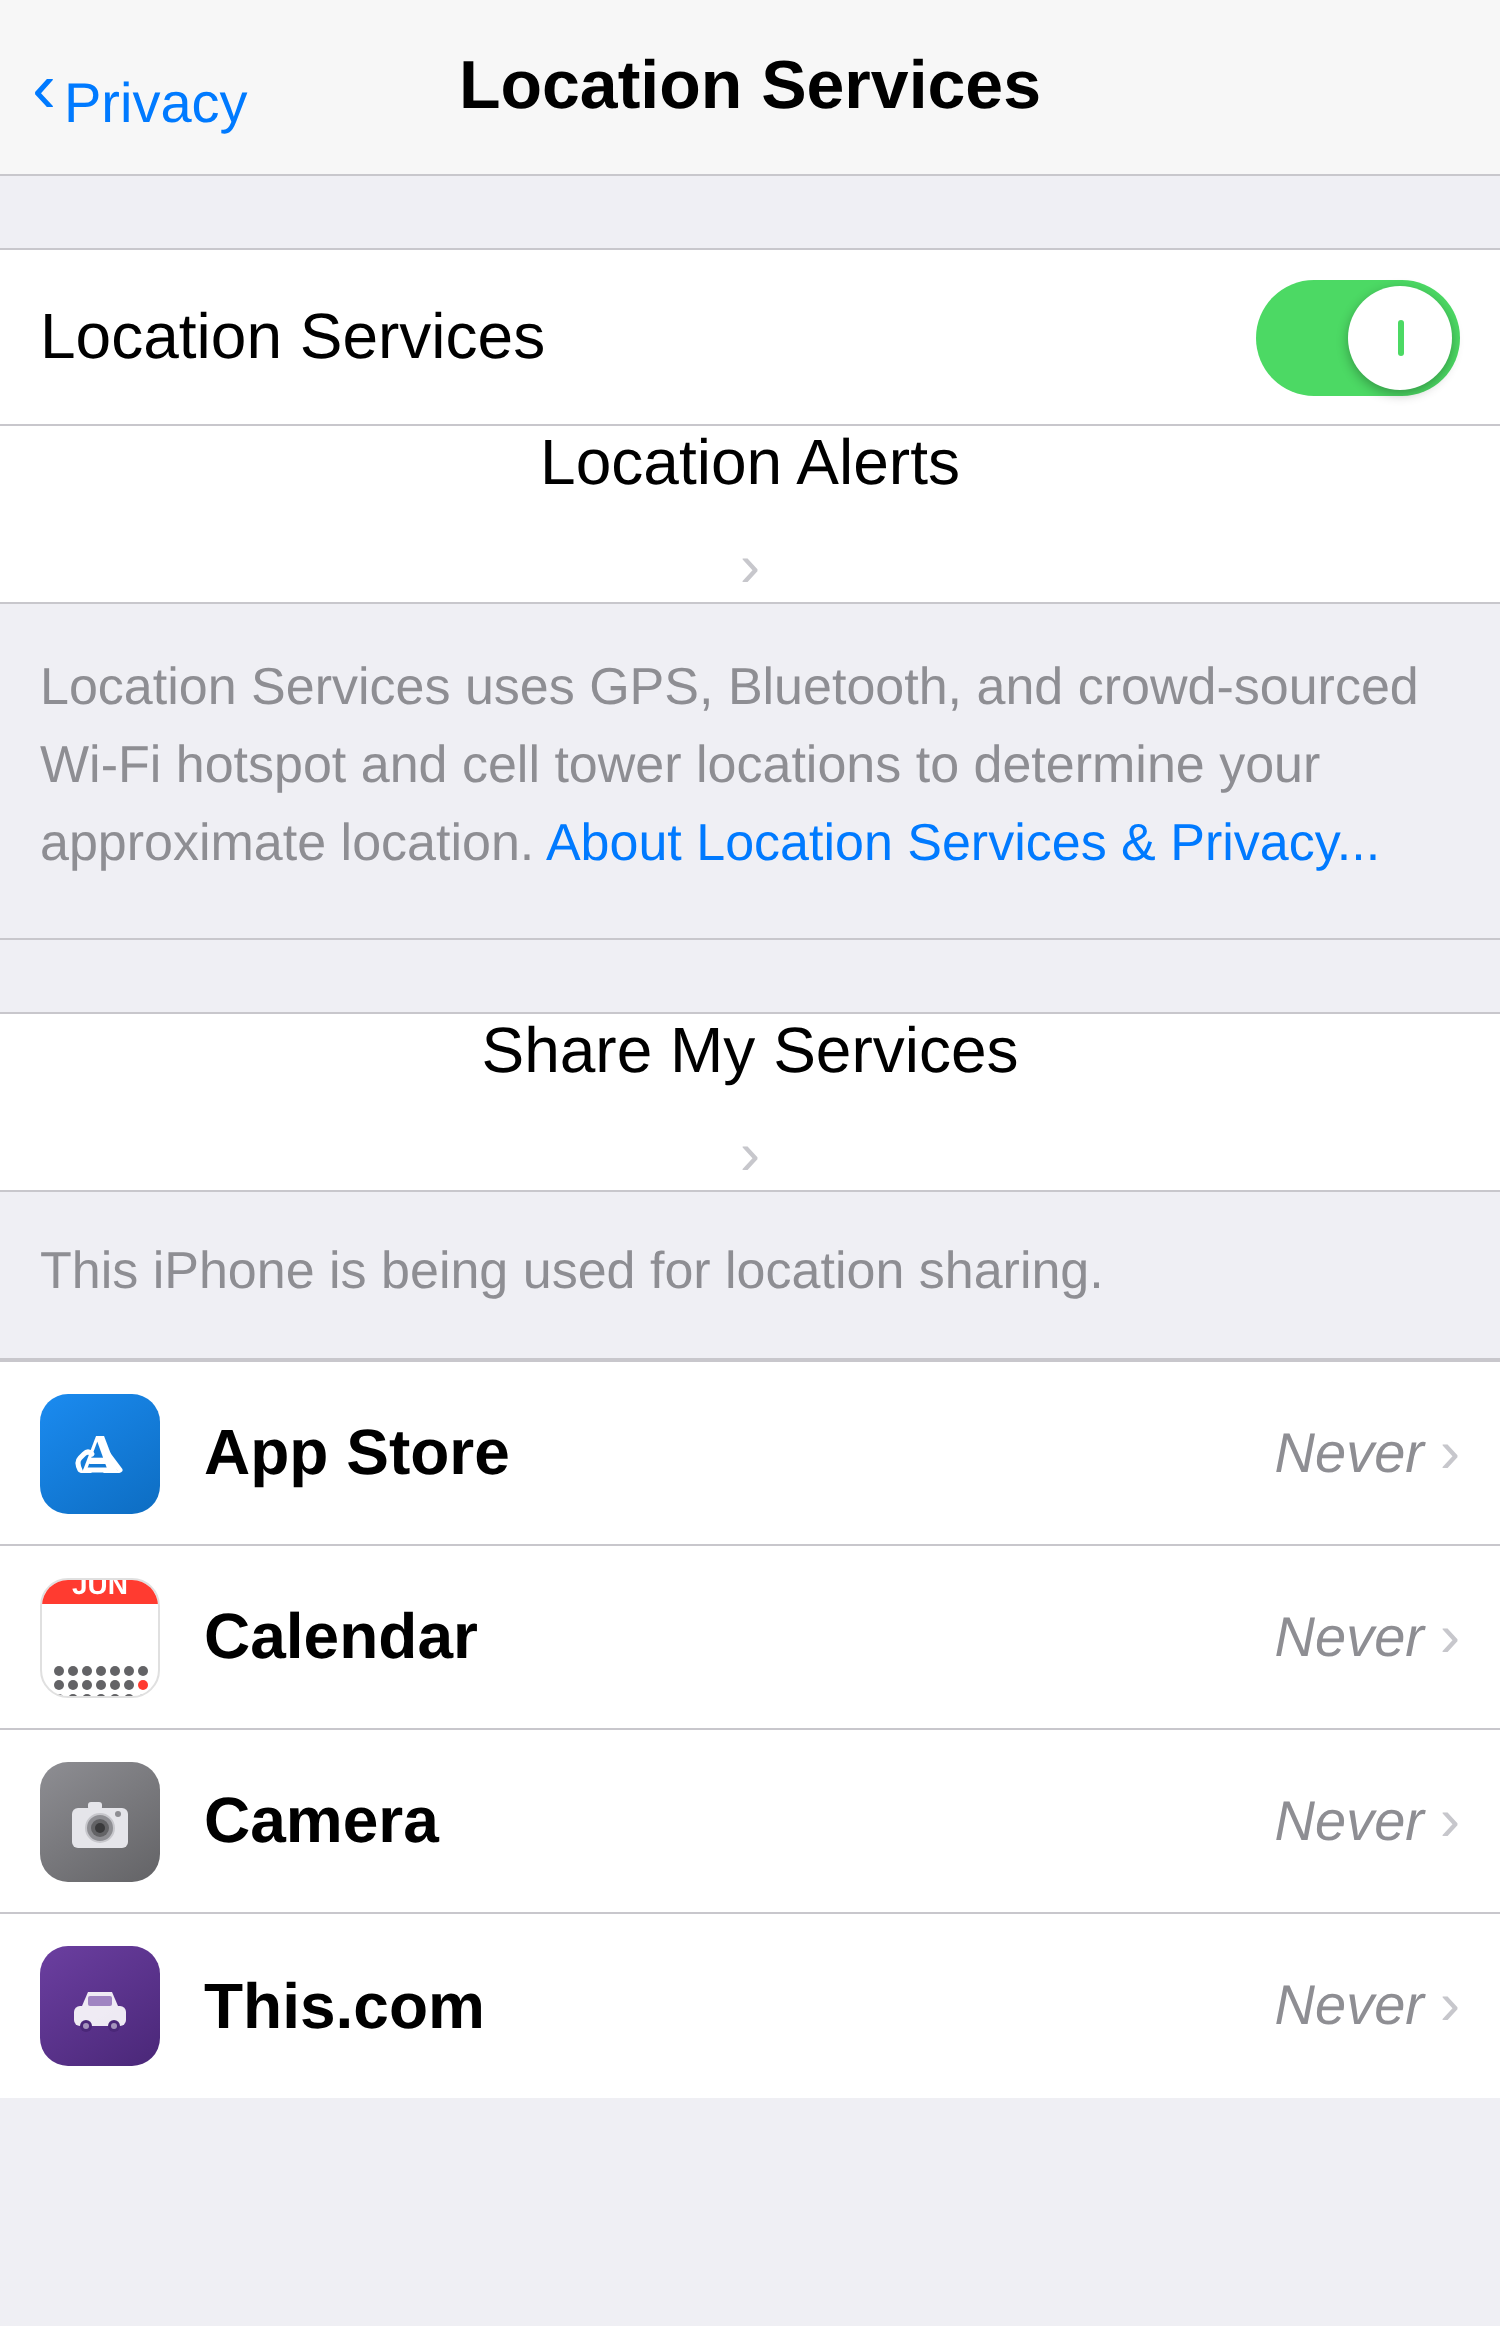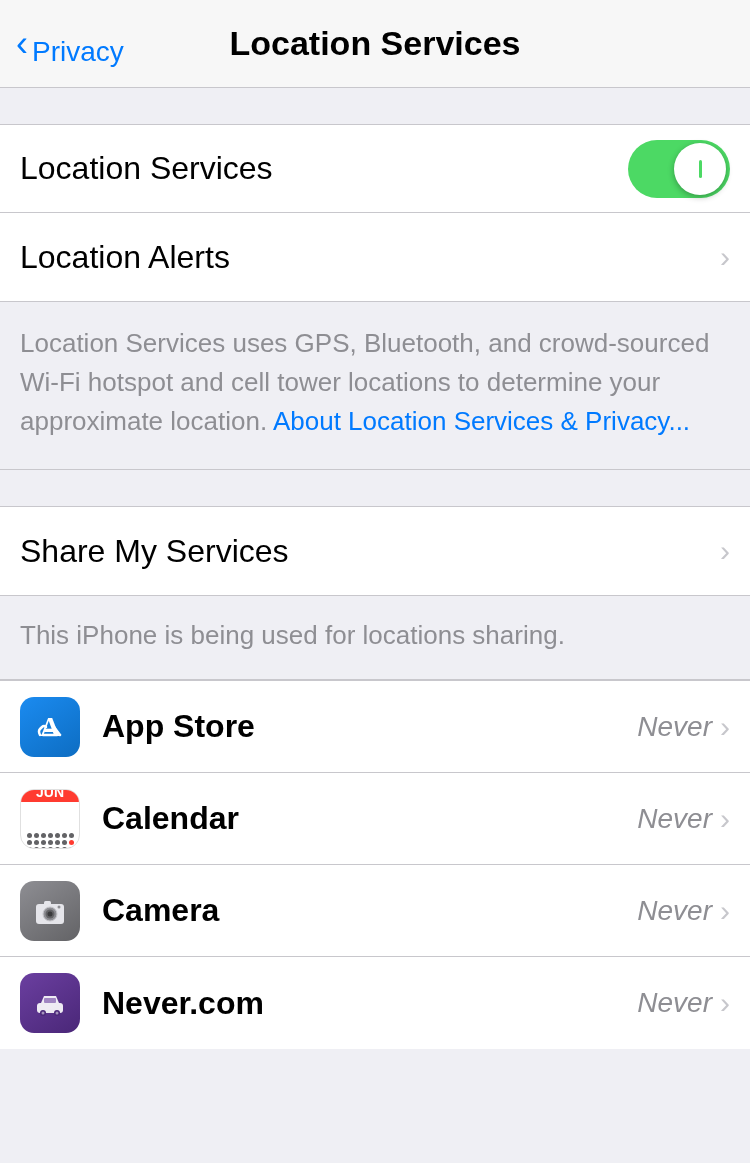--- a/index.html
+++ b/index.html
@@ -66,20 +66,21 @@
       display: flex;
       align-items: center;
       justify-content: space-between;
       padding: 0 20px;
       min-height: 88px;
       border-bottom: 1px solid #c8c7cc;
       background: #fff;
     }
     .settings-row:last-child {
       border-bottom: none;
+      flex-direction: column;
     }
 
     .row-label {
       font-size: 32px;
       color: #000;
       font-weight: 400;
     }
 
     .row-right {
       display: flex;
@@ -274,21 +275,21 @@
 <div class="settings-group">
   <div class="settings-row">
     <span class="row-label">Share My Services</span>
     <div class="row-right">
       <span class="chevron">›</span>
     </div>
   </div>
 </div>
 
 <div class="info-block">
-  <span class="info-text">This iPhone is being used for locations sharing.</span>
+  <span class="info-text">This iPhone is being used for location sharing.</span>
 </div>
 
 <div class="app-list">
 
   <div class="app-row">
     <div class="app-icon app-store-icon">
       <svg width="36" height="36" viewBox="0 0 36 36" fill="none">
         <path d="M18 4 L22 12 L30 12 L24 18 L26 27 L18 22 L10 27 L12 18 L6 12 L14 12 Z" fill="none"></path>
 
         <text x="50%" y="58%" text-anchor="middle" dominant-baseline="middle" fill="white" font-size="28" font-weight="600" font-family="-apple-system">A</text>
@@ -357,18 +358,18 @@
 
         <rect x="5" y="18" width="26" height="10" rx="3" fill="white" opacity="0.9"></rect>
         <path d="M9 18 L12 11 L24 11 L27 18 Z" fill="white" opacity="0.9"></path>
         <circle cx="11" cy="28" r="3" fill="#4a2778"></circle>
         <circle cx="11" cy="28" r="1.5" fill="white" opacity="0.5"></circle>
         <circle cx="25" cy="28" r="3" fill="#4a2778"></circle>
         <circle cx="25" cy="28" r="1.5" fill="white" opacity="0.5"></circle>
         <rect x="12" y="13" width="12" height="5" rx="1" fill="#6b3fa0" opacity="0.6"></rect>
       </svg>
     </div>
-    <span class="app-name">Never.com</span>
+    <span class="app-name">This.com</span>
     <span class="app-permission">Never</span>
     <span class="chevron">›</span>
   </div>
 
 </div>
 
 </body></html>

